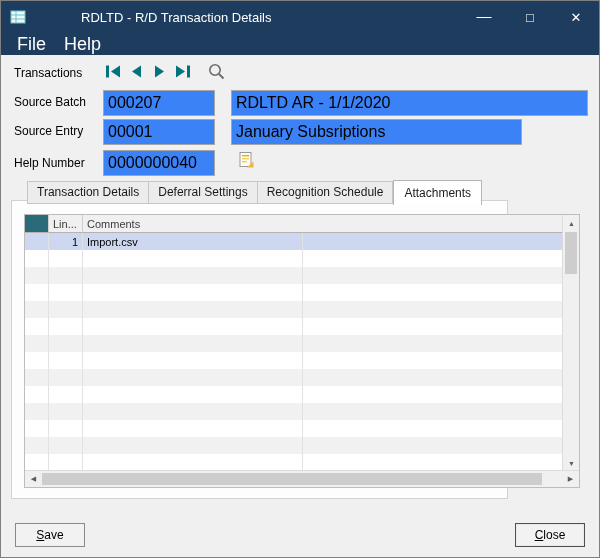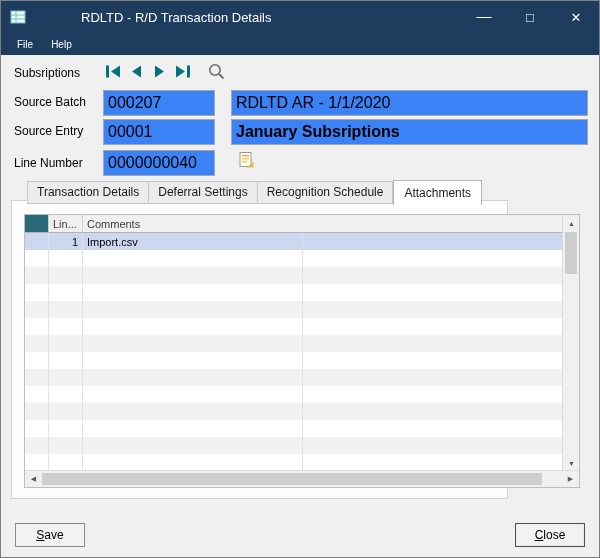--- a/index.html
+++ b/index.html
@@ -13,39 +13,39 @@
   
   .titlebar { height:32px; background:#1d3c5e; display:flex; align-items:center;gap:46px; }
   .app-icon { margin-left:9px; width:16px; height:16px; display:inline-flex; }
   .title { color:#ffffff; font-size:13px; margin-left:9px; white-space:nowrap; }
   .win-btns { margin-left:auto; display:flex; height:100%; }
   .win-btn { width:46px; height:100%; display:flex; align-items:center; justify-content:center;
              color:#fff; font-size:13px; cursor:default; }
   .win-btn.min { font-size:15px; padding-bottom:4px; }
   
   .menubar { height:22px; background:#1d3c5e; display:flex; align-items:center; padding-left:7px; }
-  .menu-item { color:#fff; font-size:10px; padding:2px 9px; }
+  .menu-item { color:#fff; font-size:18px; padding:2px 9px; }
   
   .bodyarea { position:relative; height:502px; background:#f0f0f0; }
   .lbl { position:absolute; font-size:12px; white-space:nowrap; }
   .lbl-transactions { left:13px; top:11px; }
   .lbl-f1 { left:13px; top:40px; }
   .lbl-f2 { left:13px; top:69px; }
   .lbl-f3 { left:13px; top:101px; }
   .navbar { position:absolute; left:104px; top:7px; display:flex; align-items:center; }
   .nav-ic { width:17px; height:13px; margin-right:6px; display:inline-flex; }
   .search-ic { margin-left:10px; width:19px; height:19px; display:inline-flex; }
   input.fld {
     position:absolute; height:21px; background:#3b82f6; border:1px solid #a6a6a6;
     font-family:"Liberation Sans", sans-serif; font-size:16px; padding:12px 4px; color:#000;
   }
   .fld-v1 { left:102px; top:35px; width:112px; }
   .fld-d1 { left:230px; top:35px; width:357px; }
   .fld-v2 { left:102px; top:64px; width:112px; }
-  .fld-d2 { left:230px; top:64px; width:357px;font-weight:bold; }
+  .fld-d2 { left:230px; top:64px; width:291px; }
   .fld-v3 { left:102px; top:95px; width:112px; }
   .note-ic { position:absolute; left:237px; top:96px; width:16px; height:17px; display:inline-flex; }
   
   .tabs { position:absolute; left:12px; top:125px; display:flex; align-items:flex-end; z-index:3;padding-left:14px; }
   .tab { font-size:12px; padding:3px 9px 4px; background:#ececec; border:1px solid #c6c6c6;
          border-left:none; color:#1a1a1a; white-space:nowrap; }
   .tab:first-child { border-left:1px solid #c6c6c6; }
   .tab.active { background:#fff; border:1px solid #b5b5b5; border-bottom:none;
                 padding:5px 10px 5px; margin-bottom:-1px; }
   
@@ -113,21 +113,21 @@
     </div>
   </div>
 
   <div class="menubar">
     <span class="menu-item">File</span>
     <span class="menu-item">Help</span>
   </div>
 
   <div class="bodyarea">
 
-    <span class="lbl lbl-transactions">Subsriptions</span>
+    <span class="lbl lbl-transactions">Transactions</span>
 
     <div class="navbar">
       <span class="nav-ic">
         <svg width="17" height="13" viewBox="0 0 17 13" fill="#00737d">
           <rect x="1" y="0.5" width="3" height="12"></rect>
             <polygon points="15,0.5 15,12.5 6,6.5"></polygon>
         </svg>
       </span>
       <span class="nav-ic">
         <svg width="17" height="13" viewBox="0 0 17 13" fill="#00737d">
@@ -154,21 +154,21 @@
     </div>
 
     <span class="lbl lbl-f1">Source Batch</span>
     <input class="fld fld-v1" type="text" value="000207" style="">
     <input class="fld fld-d1" type="text" value="RDLTD AR - 1/1/2020" style="">
 
     <span class="lbl lbl-f2">Source Entry</span>
     <input class="fld fld-v2" type="text" value="00001" style="">
     <input class="fld fld-d2" type="text" value="January Subsriptions" style="">
 
-    <span class="lbl lbl-f3">Line Number</span>
+    <span class="lbl lbl-f3">Help Number</span>
     <input class="fld fld-v3" type="text" value="0000000040" style="">
     <span class="note-ic">
       <svg width="16" height="17" viewBox="0 0 16 17">
         <rect x="2" y="1.5" width="11" height="14" fill="#fffdf2" stroke="#9a9a9a"></rect>
         <rect x="4" y="4" width="7" height="1.4" fill="#e8a33d"></rect>
         <rect x="4" y="7" width="7" height="1.4" fill="#f2cf55"></rect>
         <rect x="4" y="10" width="5" height="1.4" fill="#f2cf55"></rect>
         <polygon points="9,16.5 15.5,10.5 15.5,16.5" fill="#f0b43c"></polygon>
       </svg>
     </span>

